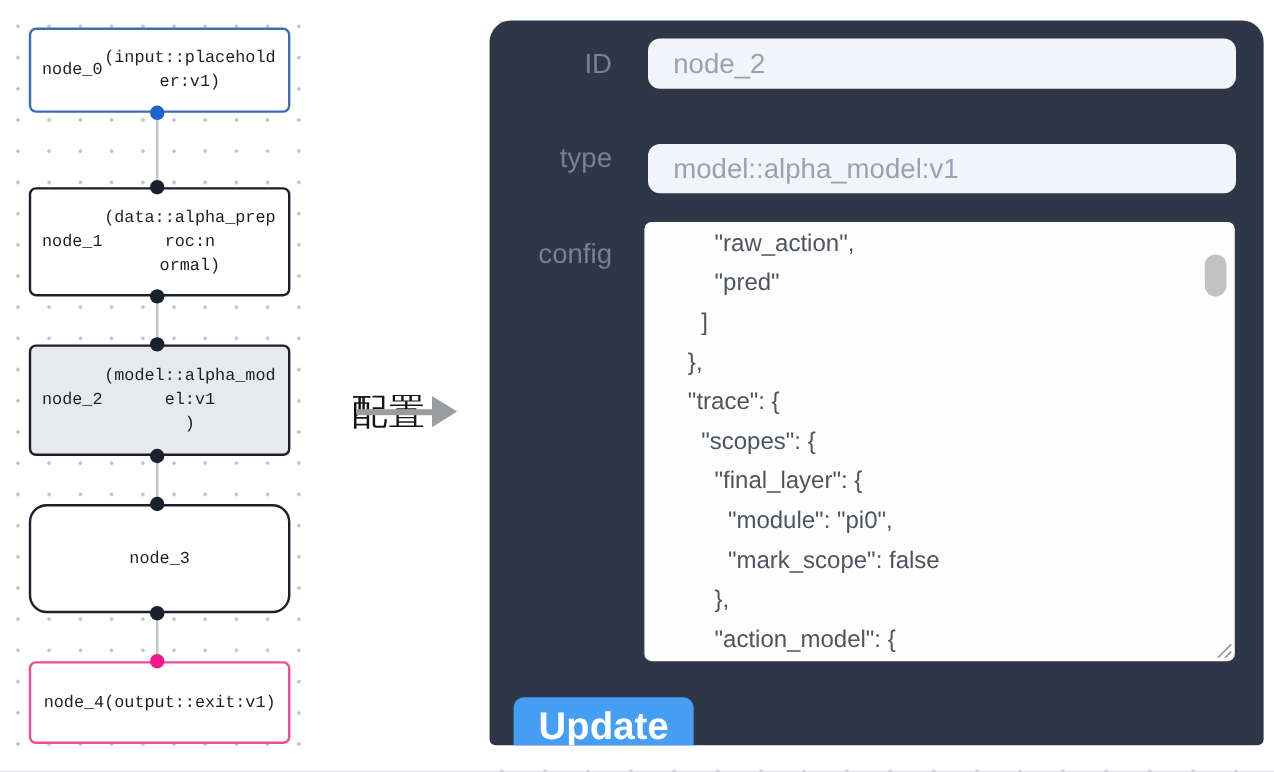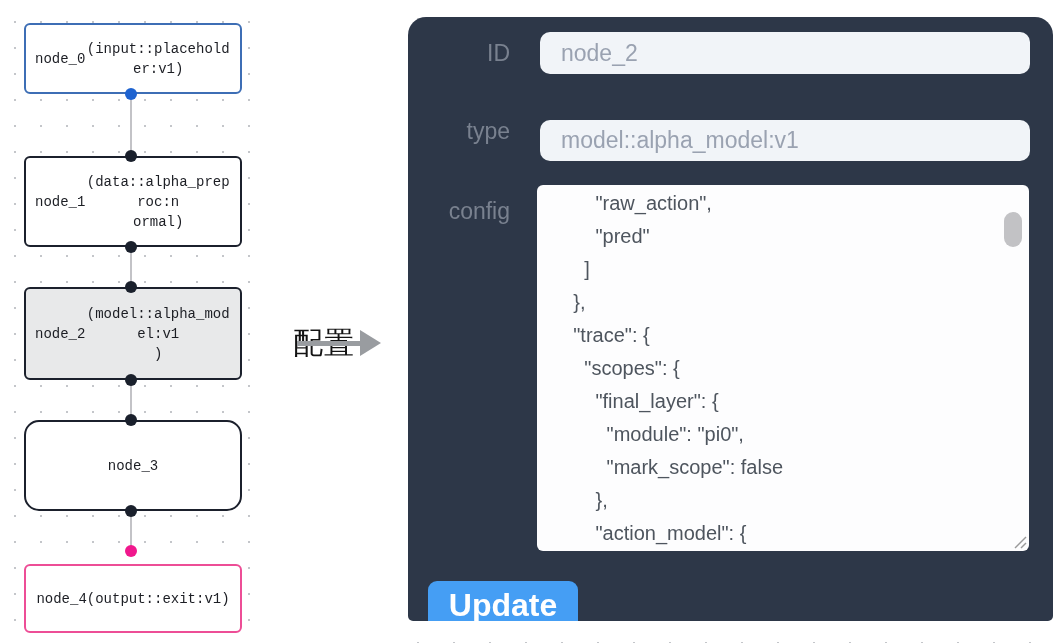--- a/index.html
+++ b/index.html
@@ -72,21 +72,21 @@
 ormal)</div>
 </div>
 <div class="flow-node" style="top: 287px; height: 93px; border-width: 2.5px; border-color: rgb(27, 32, 44); background: rgb(232, 233, 234);">
   <div class="node-title">node_2</div>
   <div class="node-sub">(model::alpha_model:v1
 )</div>
 </div>
 <div class="flow-node" style="top: 420px; height: 91px; border-color: rgb(27, 32, 44); background: rgb(255, 255, 255); border-radius: 15px;">
   <div class="node-title">node_3</div>
 </div>
-<div class="flow-node" style="top: 551px; height: 69px; border-color: rgb(237, 77, 150); background: rgb(255, 255, 255); margin-top: 13px;">
+<div class="flow-node" style="top: 551px; height: 69px; border-color: rgb(237, 77, 150); background: rgb(255, 255, 255);">
   <div class="node-title">node_4</div>
   <div class="node-sub">(output::exit:v1)</div>
 </div>
 
 <div class="port" style="top: 88px; background: rgb(30, 99, 208);"></div>
 <div class="port" style="top: 150px; background: rgb(26, 32, 44);"></div>
 <div class="port" style="top: 241px; background: rgb(26, 32, 44);"></div>
 <div class="port" style="top: 281px; background: rgb(26, 32, 44);"></div>
 <div class="port" style="top: 374px; background: rgb(26, 32, 44);"></div>
 <div class="port" style="top: 414px; background: rgb(26, 32, 44);"></div>

